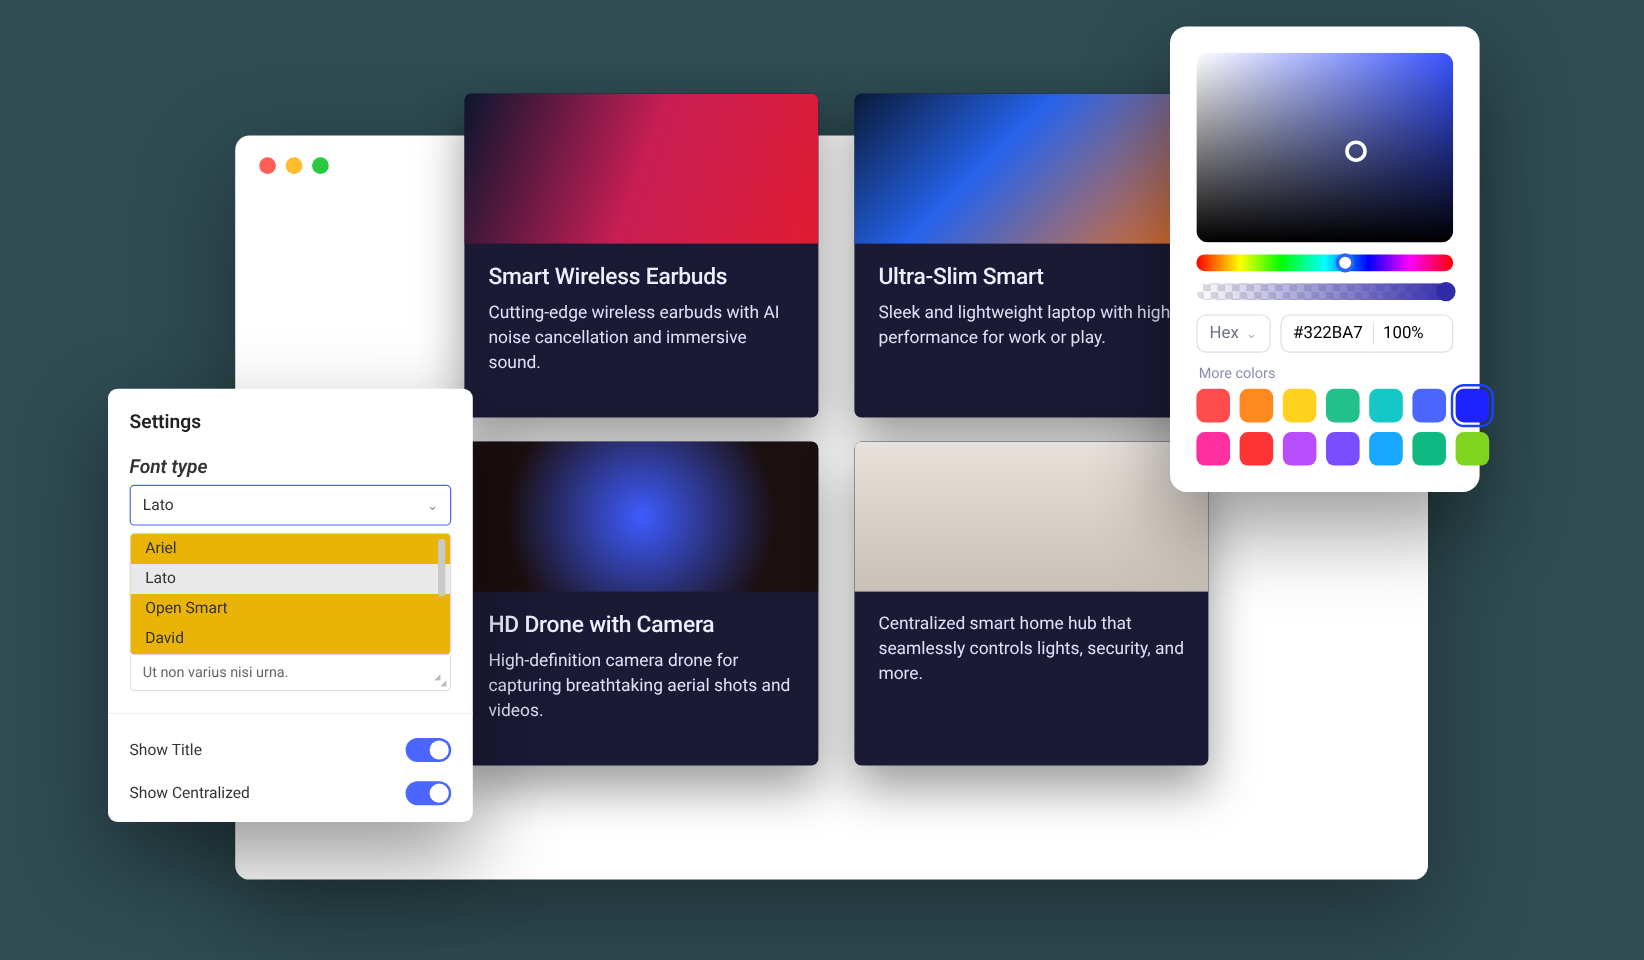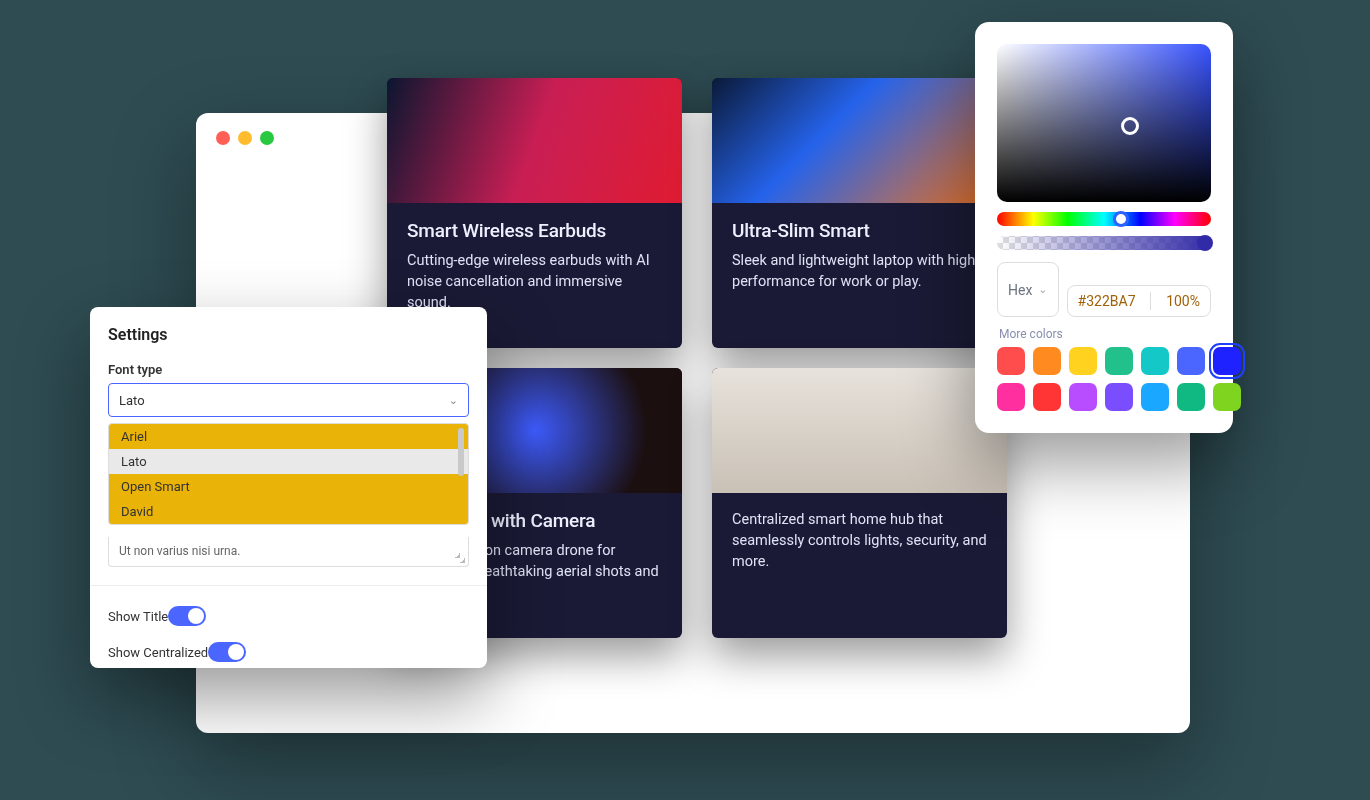--- a/index.html
+++ b/index.html
@@ -54,30 +54,30 @@
 .img-drone   { background: radial-gradient(circle at 50% 50%, #3e5cff 0%, #1b0f0f 70%); }
 .img-hub     { background: linear-gradient(180deg, #e7e2db 0%, #c9c1b6 100%); }
 .card-body { padding: 16px 20px 20px; color: #eef0ff; }
 .card-title { font-size: 19px; font-weight: 500; margin-bottom: 8px; letter-spacing: -0.2px; }
 .card-desc { font-size: 14.5px; line-height: 1.45; color: #dfe2f5; }
 
 
 .settings-panel {
   position: absolute;
   left: 90px;
-  top: 307px;
-  width: 397px;
+  top: 324px;
+  width: 304px;
   height: 361px;
   background: #fff;
   border-radius: 8px;
   box-shadow: 0 30px 70px rgba(0,0,0,0.4);
   padding: 18px 18px 12px;
 }
 .settings-title { font-size: 16px; font-weight: 600; color: #222; margin-bottom: 18px; }
-.field-label { font-size: 13px; font-weight: 600; color: #333; margin-bottom: 6px; }
+.field-label { font-size: 16px; font-weight: 600; color: #333; margin-bottom: 6px; font-style: italic; }
 .select-box {
   width: 100%;
   height: 34px;
   border: 1px solid #4a66ff;
   border-radius: 4px;
   display: flex;
   align-items: center;
   justify-content: space-between;
   padding: 0 10px;
   font-size: 13px;
@@ -97,41 +97,41 @@
   content: "";
   position: absolute;
   right: 4px; top: 4px;
   width: 6px; height: 48px;
   background: #c9c9c9;
   border-radius: 3px;
 }
 .dd-item { padding: 5px 12px; font-size: 13px; color: #333; }
 .dd-item.sel { background: #e9e9e9; }
 .textarea-row {
-  margin-top: 12px;
+  margin-top: 0;
   border: 1px solid #ddd;
   border-top: none;
   border-radius: 0 0 4px 4px;
   padding: 7px 10px;
   font-size: 12px;
   color: #666;
   resize: none;
   width: 100%;
   height: 30px;
   position: relative;
 }
 .textarea-row::after{
   content:""; position:absolute; right:3px; bottom:3px;
   width:10px; height:10px;
   background:
    linear-gradient(135deg, transparent 50%, #bbb 50%) 0 0/5px 5px no-repeat,
    linear-gradient(135deg, transparent 50%, #bbb 50%) 5px 5px/5px 5px no-repeat;
 }
 .hr { height:1px; background:#eee; margin: 18px -18px 12px; }
-.toggle-row { display:flex; align-items:center; padding: 8px 0; }
+.toggle-row { display:flex; align-items:center; justify-content:space-between; padding: 8px 0; }
 .toggle-label { font-size: 13px; color: #333; }
 .toggle {
   width: 38px; height: 20px; border-radius: 20px;
   background: #4a66ff; position: relative;
 }
 .toggle::after {
   content:""; position:absolute; right:2px; top:2px;
   width:16px; height:16px; border-radius:50%; background:#fff;
 }
 
@@ -180,22 +180,22 @@
 }
 .alpha-handle { left: 97%; border-color:#322BA7; background:#322BA7; }
 .picker-controls { display:flex; gap:8px; margin-top:12px; }
 .mode-select {
   display:flex; align-items:center; gap:6px;
   border:1px solid #ddd; border-radius:8px;
   padding:6px 10px; font-size:14px; color:#6b7280;
 }
 .hex-box {
   flex:1; border:1px solid #ddd; border-radius:8px;
-  display:flex; align-items:center; justify-content:space-between;
-  gap:8px; font-size:14px; color:#a16207; padding:6px 10px;margin-top:23px;
+  display:flex; align-items:center; justify-content:flex-start;
+  gap:8px; font-size:14px; color:#000000; padding:6px 10px;
 }
 .hex-div { width:1px; height:18px; background:#ddd; }
 .more-colors { font-size:12px; color:#8a8fb0; margin:10px 2px 6px; }
 .swatch-grid { display:grid; grid-template-columns: repeat(7, 1fr); gap:8px; }
 .swatch { width:28px; height:28px; border-radius:7px; }
 .swatch.sel { outline:2px solid #1e3fff; outline-offset:2px; border-radius:7px; }
 </style>
 </head>
 <body>
 

